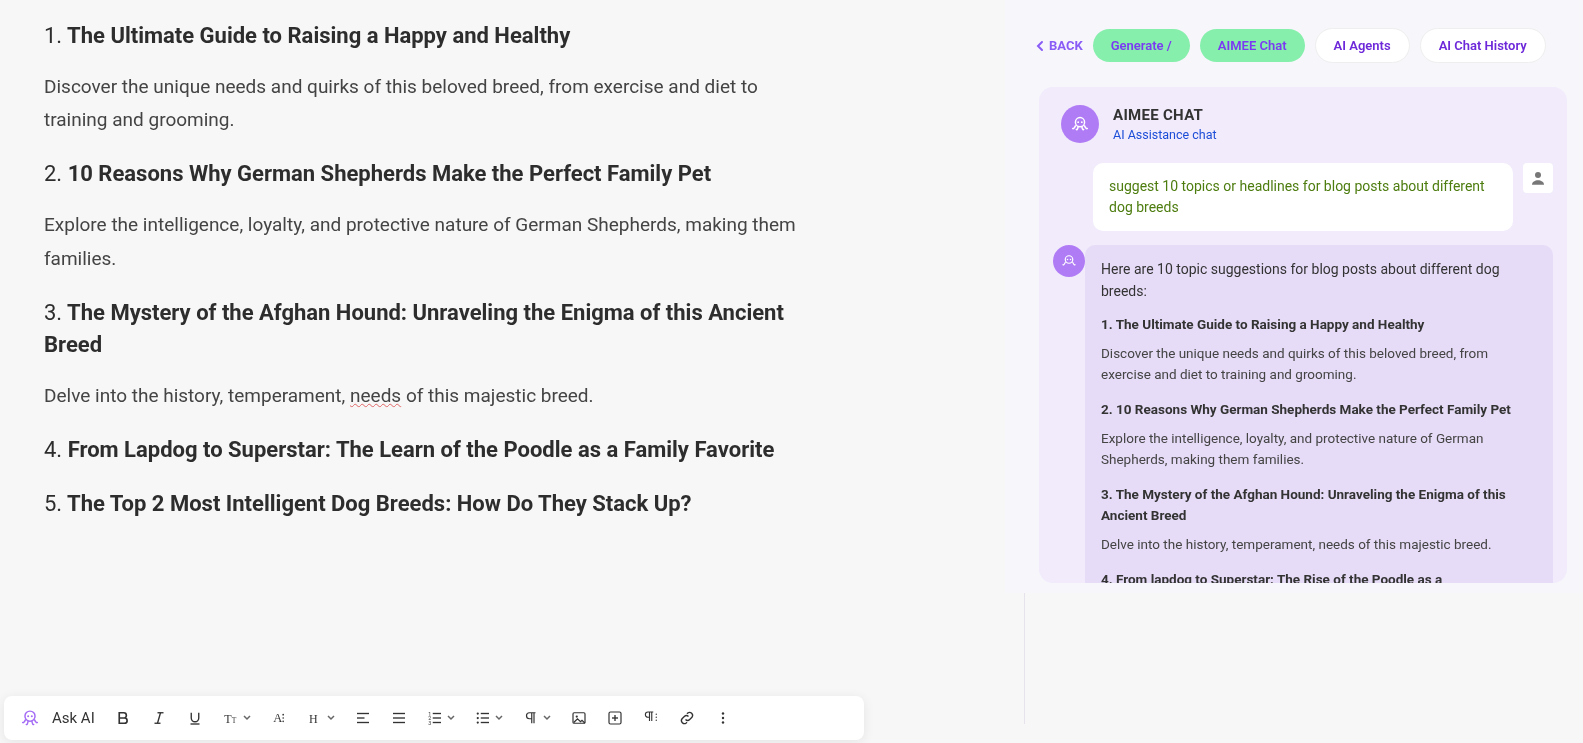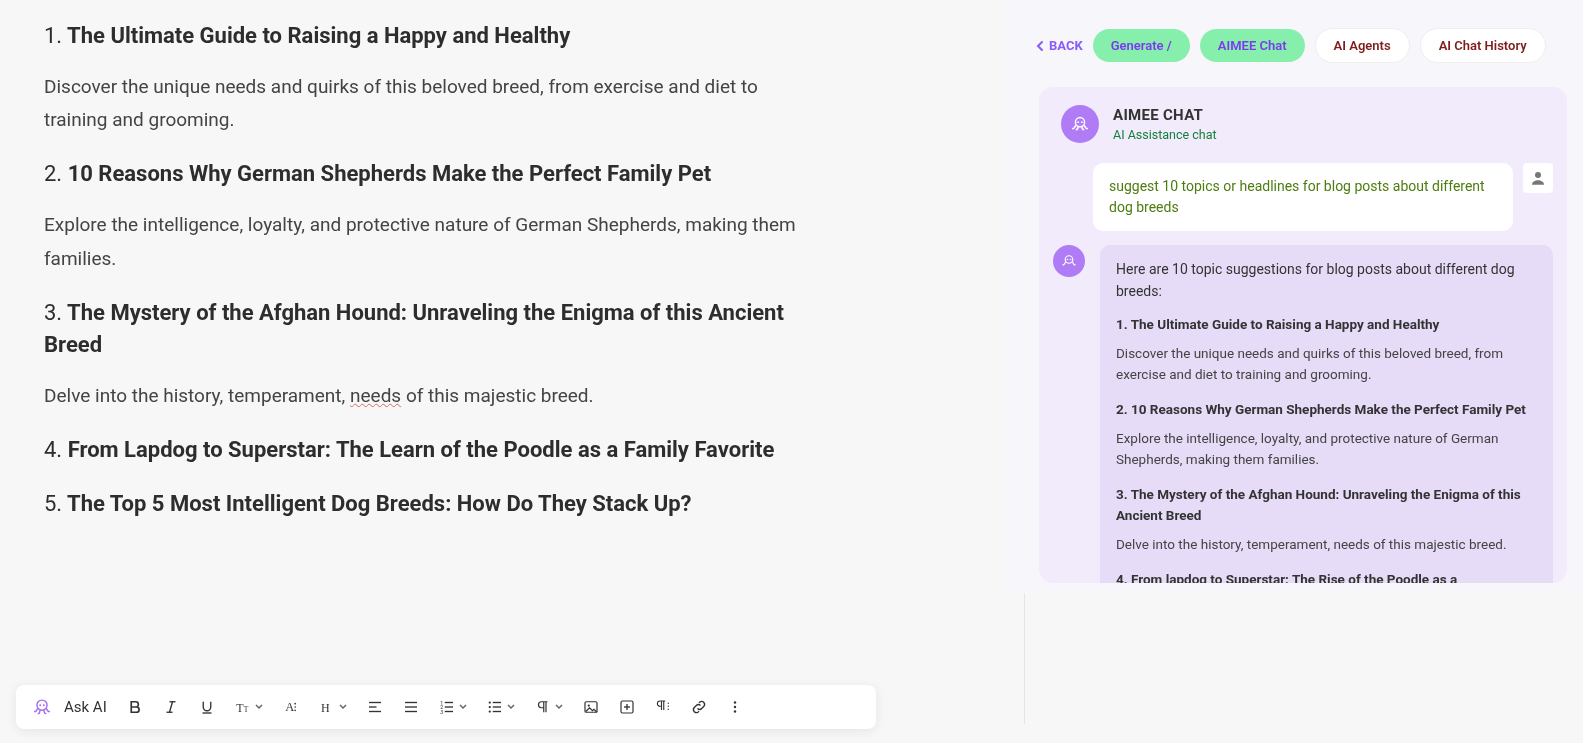--- a/index.html
+++ b/index.html
@@ -38,31 +38,30 @@
     line-height: 1.75;
   }
   .spellerr {
     text-decoration: underline wavy #e06666;
     text-decoration-thickness: 1px;
   }
   
   .toolbar {
     position: absolute;
     left: 4px;
-    bottom: 14px;
+    bottom: 3px;
     width: 860px;
     height: 44px;
     background: #fff;
     border-radius: 8px;
     box-shadow: 0 2px 12px rgba(0,0,0,0.08);
     display: flex;
     align-items: center;
     padding: 0 10px;
     gap: 4px;
-    margin-left: 12px;
   }
   .toolbar .tb-btn {
     display: flex;
     align-items: center;
     justify-content: center;
     min-width: 32px;
     height: 32px;
     border-radius: 4px;
     cursor: pointer;
     color: #444;
@@ -101,21 +100,21 @@
   }
   .pill {
     padding: 9px 18px;
     border-radius: 999px;
     font-size: 13px;
     font-weight: 600;
     cursor: pointer;
     white-space: nowrap;
   }
   .pill.purple { background: #86efac; color: #7b3af2; }
-  .pill.white { background: #fff; color: #7f1d1d; border: 1px solid #eee; }
+  .pill.white { background: #fff; color: #6d28d9; border: 1px solid #eee; }
 
   .chat-container {
     flex: 1;
     margin: 10px 16px 10px 34px;
     background: #f1ebfb;
     border-radius: 14px;
     display: flex;
     flex-direction: column;
     overflow: hidden;
     position: relative;
@@ -130,21 +129,21 @@
     width: 38px; height: 38px;
     border-radius: 50%;
     background: #b07cf5;
     display: flex;
     align-items: center;
     justify-content: center;
     flex-shrink: 0;
   }
   .avatar-circle.small { width: 32px; height: 32px; }
   .chat-title { font-weight: 700; font-size: 15px; color: #333; letter-spacing: 0.3px; }
-  .chat-sub { font-size: 12.5px; color: #15803d; margin-top: 3px; }
+  .chat-sub { font-size: 12.5px; color: #1d4ed8; margin-top: 3px; }
 
   .msgs {
     flex: 1;
     overflow: hidden;
     padding: 6px 14px 0 14px;
   }
   .user-msg-row {
     display: flex;
     gap: 10px;
     align-items:flex-start;
@@ -163,21 +162,21 @@
   .user-avatar {
     width: 30px; height: 30px;
     border-radius: 4px;
     background: #fff;
     display:flex;align-items:center;justify-content:center;
     flex-shrink:0;
     color:#555;
   }
   .ai-msg-row {
     display: flex;
-    gap: 15px;
+    gap: 0;
     align-items: flex-start;
   }
   .ai-msg {
     flex: 1;
     background: #e7dcf8;
     border-radius: 10px;
     padding: 14px 16px;
     font-size: 14px;
     color: #333;
     line-height: 1.55;
@@ -259,21 +258,21 @@
     <div class="doc-item">
       <div class="doc-title">
         <span class="num">4.</span>
         <span>From Lapdog to Superstar: The Learn of the Poodle as a Family Favorite</span>
       </div>
     </div>
 
     <div class="doc-item">
       <div class="doc-title">
         <span class="num">5.</span>
-        <span>The Top 5 Most Intelligent Dog Breeds: How Do They Stack Up?</span>
+        <span>The Top 2 Most Intelligent Dog Breeds: How Do They Stack Up?</span>
       </div>
     </div>
   </div>
 
   <div class="toolbar">
     <div class="tb-btn">
       <svg width="22" height="22" viewBox="0 0 24 24">
         <circle cx="12" cy="10" r="5.5" fill="none" stroke="#a46cf5" stroke-width="1.6"></circle>
         <circle cx="10" cy="10" r="1.1" fill="#a46cf5"></circle>
           <circle cx="14" cy="10" r="1.1" fill="#a46cf5"></circle>

